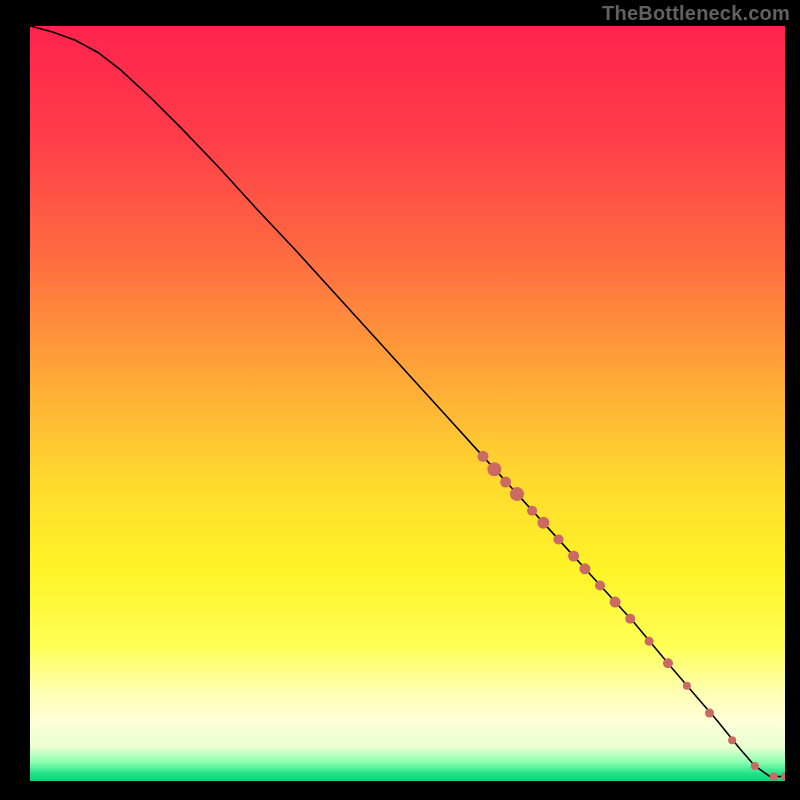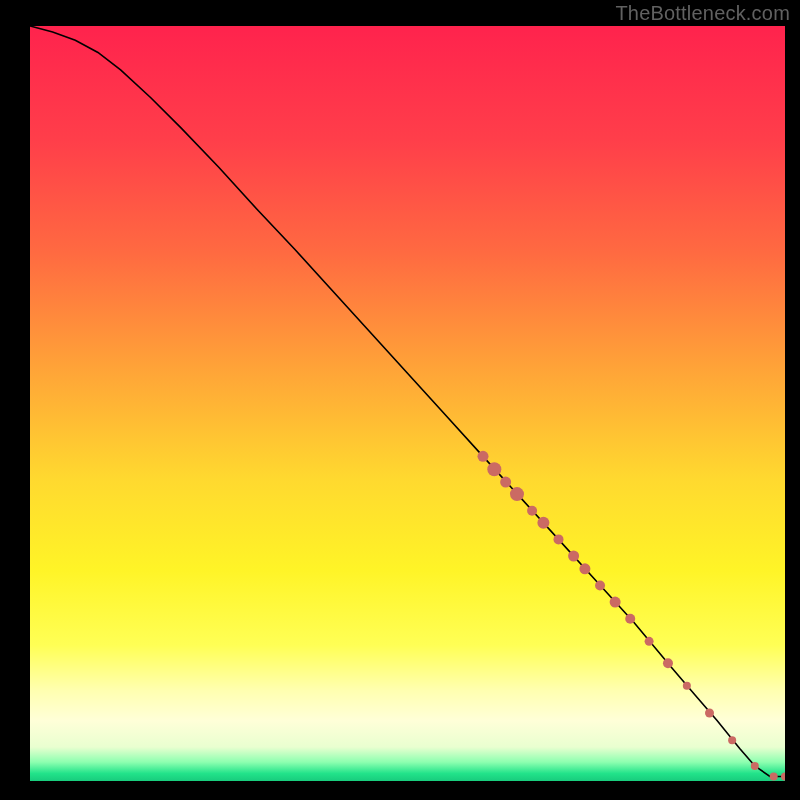--- a/index.html
+++ b/index.html
@@ -16,21 +16,21 @@
     width: 800px;
     height: 800px;
     background: #000;
   }
   .attribution {
     position: absolute;
     top: 2px;
     right: 10px;
     color: #616161;
     font-size: 20px;
-    font-weight: 400;
+    font-weight: 700;
     letter-spacing: 0.2px;
   }
   .plot {
     position: absolute;
     left: 30px;
     top: 26px;
     width: 755px;
     height: 755px;
   }
   .plot svg {

